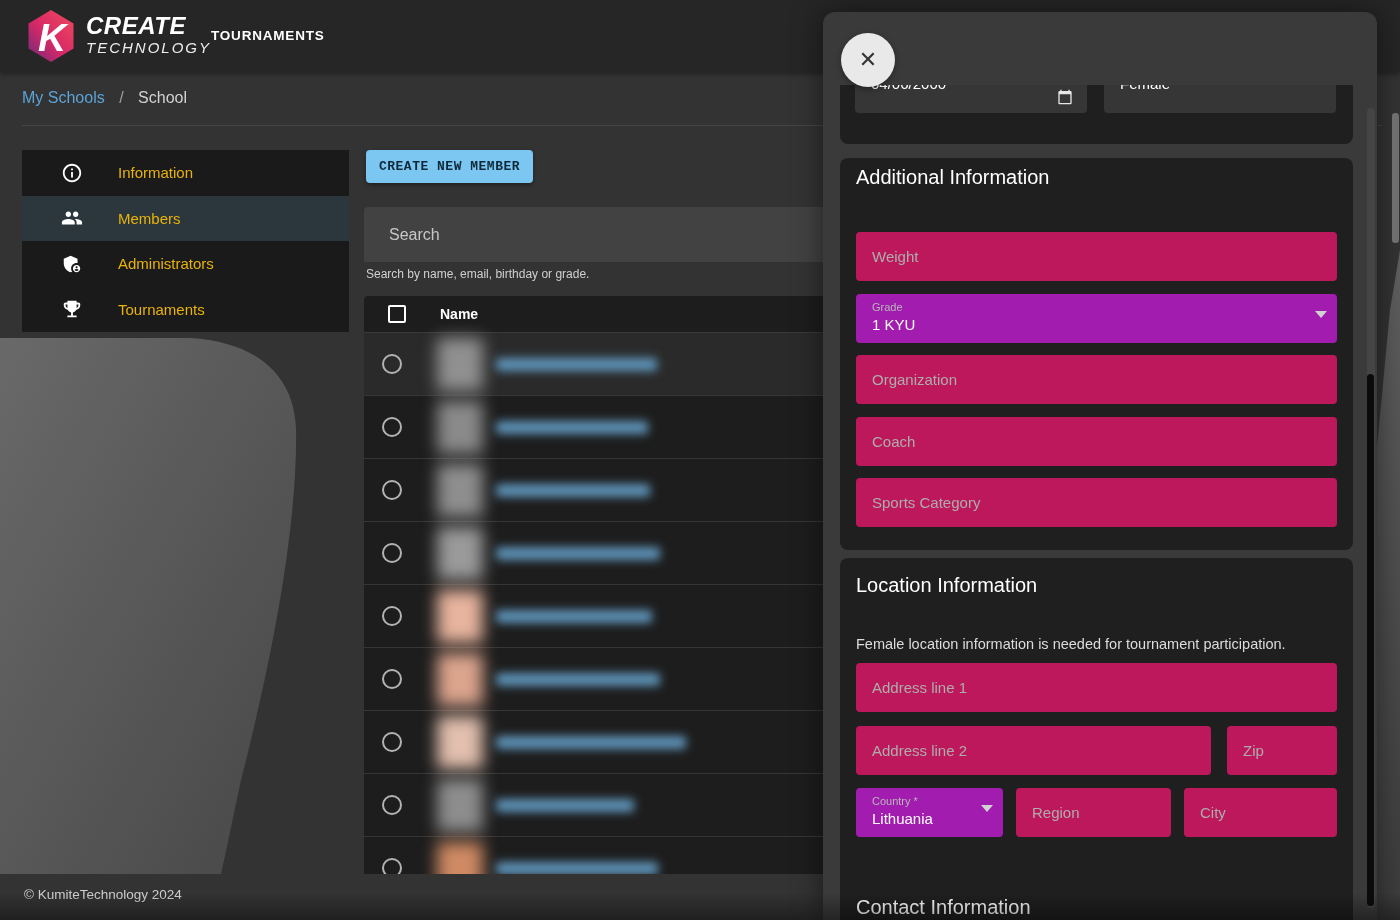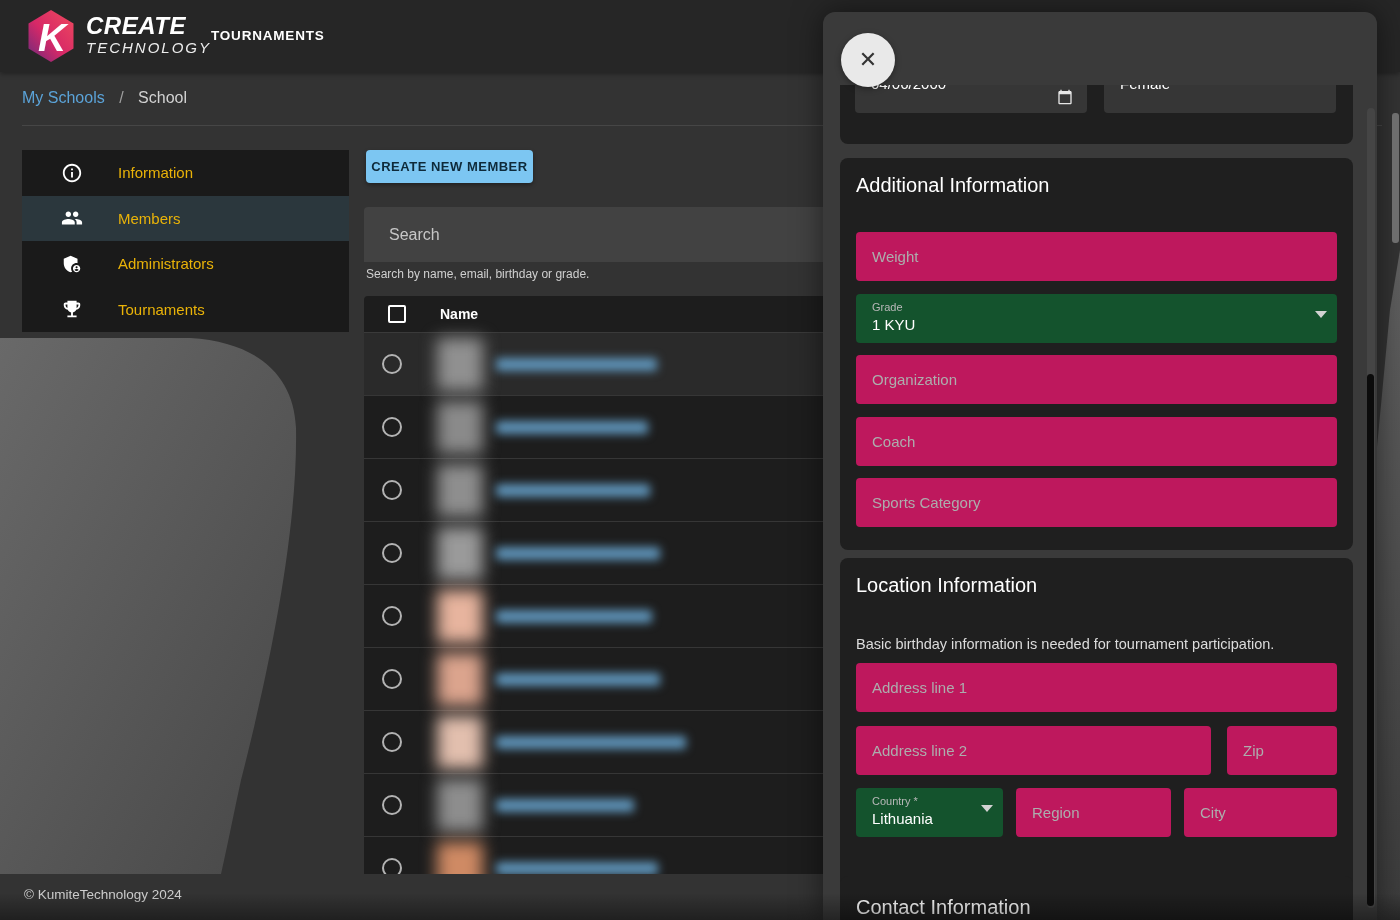--- a/index.html
+++ b/index.html
@@ -34,21 +34,21 @@
   .sidebar { position:absolute; left:22px; top:150px; width:327px; background:#1a1a1a; z-index:2; }
   .side-item { position:relative; height:45.5px; display:flex; align-items:center; cursor:pointer; color:#eab308; }
   .side-item.selected { background:#2b373d; }
   .side-item .icon { position:absolute; left:39px; width:22px; height:22px; display:flex; }
   .side-item .icon svg { width:22px; height:22px; fill:#ffffff; }
   .side-item .lbl { position:absolute; left:96px; font-size:15px; }
   
   .btn-create {
     position:absolute; left:366px; top:150px; width:167px; height:33px;
     background:var(--accent,#7cc6f2); color:#0e2a3a; border:none; border-radius:4px;
-    font-family:Liberation Sans, sans-serif; font-size:13px; font-weight:bold;
+    font-family:Liberation Mono, monospace; font-size:13px; font-weight:bold;
     letter-spacing:.5px; cursor:pointer; box-shadow:0 2px 4px rgba(0,0,0,.35); z-index:2;
   }
   .search-input {
     position:absolute; left:364px; top:207px; width:740px; height:55px;
     background:#424242; border:none; outline:none; border-radius:4px 4px 0 0;
     color:#fff; font-size:16px; padding:0 0 0 25px; z-index:2;
     font-family:"Liberation Sans",sans-serif;
   }
   .search-input::placeholder { color:#c7c7c7; opacity:1; }
   .search-helper { position:absolute; left:366px; top:267px; font-size:12px; color:#d0d0d0; z-index:2; }
@@ -99,21 +99,21 @@
     border-radius:4px; color:#fff; font-size:15px; padding:0 0 0 16px;
     font-family:"Liberation Sans",sans-serif;
   }
   .field::placeholder { color:#adadad; opacity:1; }
   .cutfield {
     position:absolute; top:-32px; height:60px; background:#363636; border-radius:4px;
     display:flex; align-items:center; padding-left:16px; color:#fff; font-size:15px; cursor:pointer;
   }
   .cutfield .cal { position:absolute; right:14px; bottom:8px; width:16px; height:16px; fill:#e6e6e6; }
   .select {
-    position:absolute; height:49px; background:#14532d; border-radius:4px; cursor:pointer;
+    position:absolute; height:49px; background:#a21caf; border-radius:4px; cursor:pointer;
   }
   .select .slbl { position:absolute; left:16px; top:7px; font-size:11px; color:#b8b8b8; }
   .select .sval { position:absolute; left:16px; top:22px; font-size:15px; color:#fff; }
   .select .caret { position:absolute; right:10px; top:17px; width:0; height:0;
     border-left:6px solid transparent; border-right:6px solid transparent; border-top:7px solid #d2d2d2; }
   .card .desc { position:absolute; left:16px; color:#dcdcdc; font-size:14.5px; }
   
   .dscroll-track { position:absolute; left:544px; top:96px; width:8px; height:800px; background:#454545; border-radius:4px; }
   .dscroll-thumb { position:absolute; left:544px; top:362px; width:7px; height:532px; background:#0b0b0b; border-radius:4px; cursor:pointer; }
   
@@ -285,35 +285,35 @@
         <svg class="cal" viewBox="0 0 24 24">
             <path d="M20 3h-1V1h-2v2H7V1H5v2H4c-1.1 0-2 .9-2 2v16c0 1.1.9 2 2 2h16c1.1 0 2-.9 2-2V5c0-1.1-.9-2-2-2zm0 18H4V8h16v13z"></path>
           </svg>
       </div>
       <div class="cutfield" style="left:264px; width:232px;">
         <span>Female</span>
       </div>
     </div>
 
     <div class="card" style="top:146px; height:392px;">
-      <div class="title" style="top:16px;">Additional Information</div>
+      <div class="title" style="top:8px;">Additional Information</div>
       <input class="field" style="left: 16px; top: 74px; width: 481px;" placeholder="Weight">
       <div class="select" style="left:16px; top:136px; width:481px;">
         <span class="slbl">Grade</span>
         <span class="sval">1 KYU</span>
         <span class="caret"></span>
       </div>
       <input class="field" style="left: 16px; top: 197px; width: 481px;" placeholder="Organization">
       <input class="field" style="left: 16px; top: 259px; width: 481px;" placeholder="Coach">
       <input class="field" style="left: 16px; top: 320px; width: 481px;" placeholder="Sports Category">
     </div>
 
     <div class="card" style="top:546px; height:332px;">
       <div class="title" style="top:16px;">Location Information</div>
-      <div class="desc" style="top:78px;">Basic birthday information is needed for tournament participation.</div>
+      <div class="desc" style="top:78px;">Female location information is needed for tournament participation.</div>
       <input class="field" style="left: 16px; top: 105px; width: 481px;" placeholder="Address line 1">
       <input class="field" style="left: 16px; top: 168px; width: 355px;" placeholder="Address line 2">
       <input class="field" style="left: 387px; top: 168px; width: 110px;" placeholder="Zip">
       <div class="select" style="left:16px; top:230px; width:147px;">
         <span class="slbl">Country *</span>
         <span class="sval">Lithuania</span>
         <span class="caret"></span>
       </div>
       <input class="field" style="left: 176px; top: 230px; width: 155px;" placeholder="Region">
       <input class="field" style="left: 344px; top: 230px; width: 153px;" placeholder="City">

